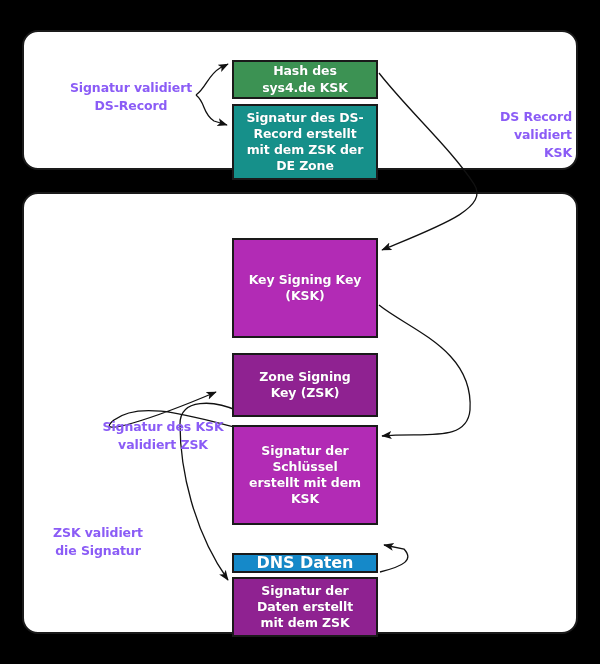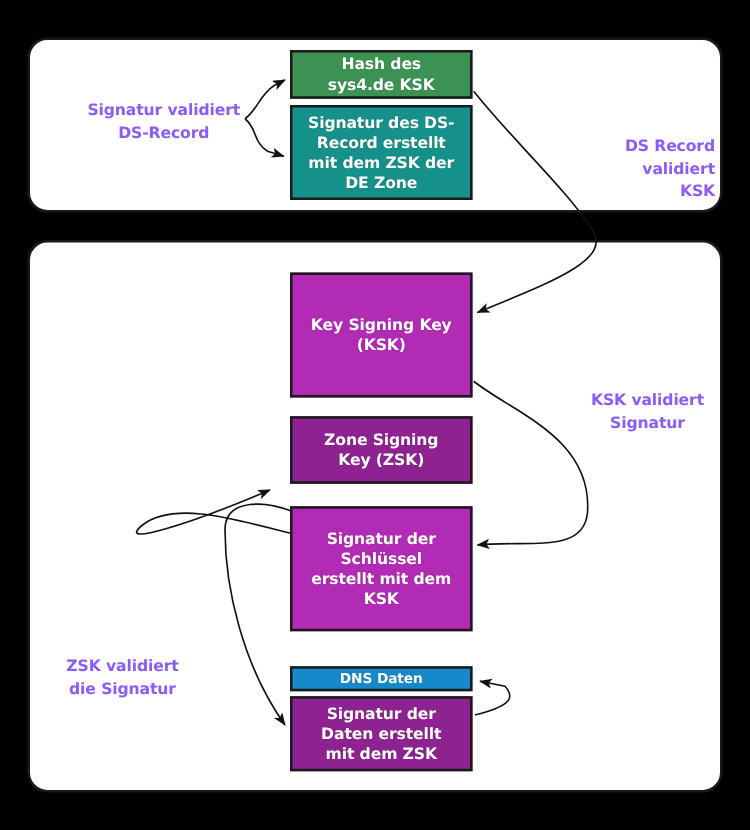--- a/index.html
+++ b/index.html
@@ -29,32 +29,33 @@
     display:flex;
     align-items:center;
     justify-content:center;
     text-align:center;
     color:#ffffff;
     font-weight:bold;
     line-height:1.30;
     letter-spacing:-0.1px;
     padding:2px 4px;
     text-shadow:0 0 1px rgba(0,0,0,.25);
+    margin-top:20px;
   }
   .node-inner{display:block;width:100%;}
 
   
   #node-hash{left:232px;top:40px;width:146px;height:39px;background:#3c9253;font-size:12.5px;}
   #node-ds-sig{left:232px;top:84px;width:146px;height:76px;background:#16908a;font-size:12.5px;}
 
   
   #node-ksk{left:232px;top:218px;width:146px;height:100px;background:#b22bb5;font-size:12.5px;}
-  #node-zsk{left:232px;top:333px;width:146px;height:54px;background:#8f2291;font-size:12.5px;}
+  #node-zsk{left:232px;top:333px;width:146px;height:64px;background:#8f2291;font-size:12.5px;}
   #node-keysig{left:232px;top:405px;width:146px;height:100px;background:#b22bb5;font-size:12.5px;}
-  #node-dnsdata{left:232px;top:533px;width:146px;height:20px;background:#1589c9;font-size:11px;}
+  #node-dnsdata{left:232px;top:533px;width:146px;height:20px;background:#1589c9;font-size:16px;}
   #node-datasig{left:232px;top:557px;width:146px;height:60px;background:#8f2291;font-size:12.5px;}
 
   .caption{
     position:absolute;
     color:#8b5cf6;
     font-size:12.5px;
     font-weight:bold;
     line-height:1.42;
     text-align:center;
     white-space:pre-line;
@@ -112,16 +113,16 @@
   </div>
   <div class="node" id="node-dnsdata" style="background: rgb(21, 137, 201);">
     <span class="node-inner">DNS Daten</span>
   </div>
   <div class="node" id="node-datasig" style="background: rgb(143, 34, 145);">
     <span class="node-inner">Signatur der<br>Daten erstellt<br>mit dem ZSK</span>
   </div>
 
   <div class="caption" id="cap-sig-validiert-ds">Signatur validiert<br>DS-Record</div>
   <div class="caption" id="cap-ds-validiert-ksk">DS Record<br>validiert<br>KSK</div>
-  <div class="caption" id="cap-ksk-validiert-sig">KSK validiert<br>Signatur</div>
+  <div class="caption" id="cap-sig-ksk-zsk">Signatur des KSK<br>validiert ZSK</div>
   <div class="caption" id="cap-zsk-validiert">ZSK validiert<br>die Signatur</div>
 
 </div>
 
 </body></html>

